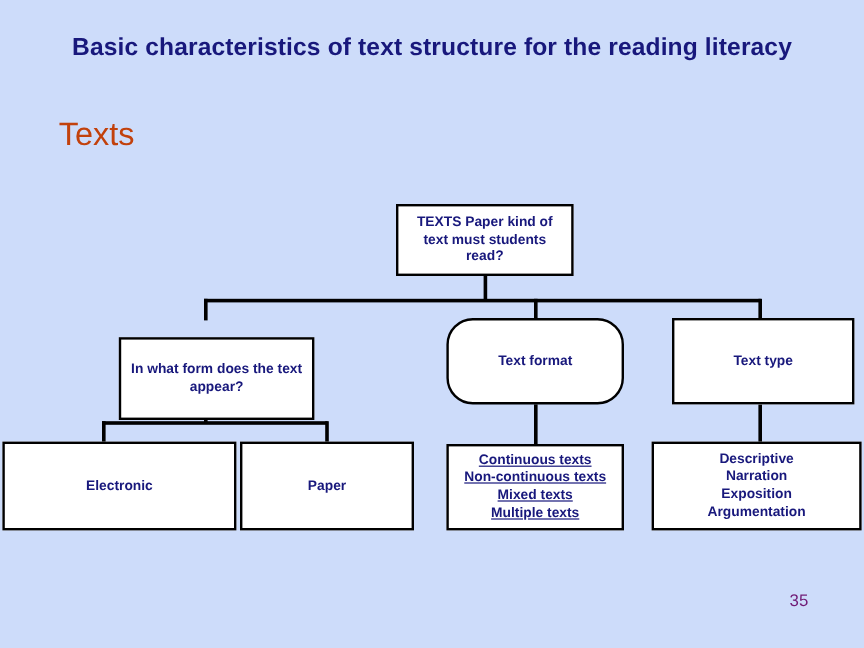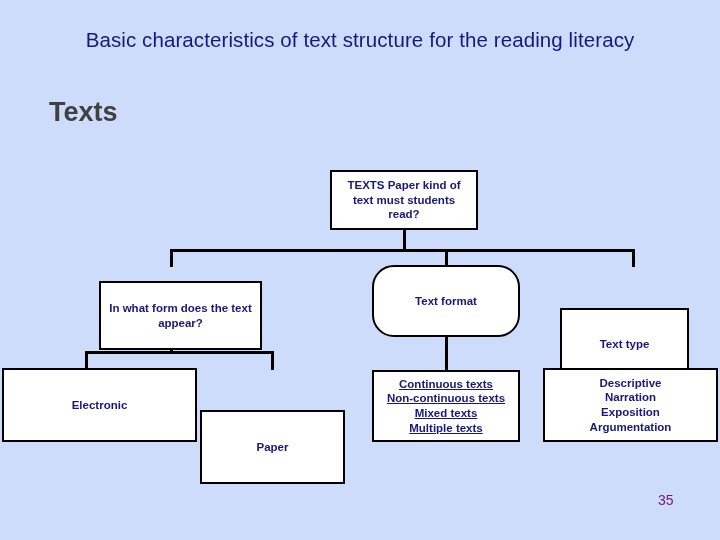--- a/index.html
+++ b/index.html
@@ -22,33 +22,33 @@
 
   
   .slide-title {
     position: absolute;
     left: 36px;
     top: 26px;
     width: 648px;
     text-align: center;
     color: #18187c;
     font-size: 20.5px;
-    font-weight: normal;
+    font-weight: bold;
     line-height: 1.33;
     letter-spacing: 0.1px;
   }
 
   
   .slide-subtitle {
     position: absolute;
     left: 49px;
     top: 96px;
-    color: #404040;
+    color: #c2410c;
     font-size: 27px;
-    font-weight: bold;
+    font-weight: normal;
     line-height: 1.2;
   }
 
   
   .page-number {
     position: absolute;
     left: 658px;
     top: 492px;
     color: #701a75;
     font-size: 14px;
@@ -77,23 +77,23 @@
     align-items: center;
     justify-content: center;
     padding: 2px 4px;
     white-space: pre-line;
   }
 
   
   #node-texts-root   { left: 330px; top: 170px; width: 148px; height: 60px; }
   #node-form         { left:  99px; top: 281px; width: 163px; height: 69px; }
   #node-text-format  { left: 372px; top: 265px; width: 148px; height: 72px; border-radius: 22px; }
-  #node-text-type    { left: 560px; top: 265px; width: 129px; height: 72px; margin-top: 43px; }
+  #node-text-type    { left: 560px; top: 265px; width: 152px; height: 72px; }
   #node-electronic   { left:   2px; top: 368px; width: 195px; height: 74px; }
-  #node-paper        { left: 200px; top: 368px; width: 145px; height: 74px; margin-top: 42px; }
+  #node-paper        { left: 200px; top: 368px; width: 145px; height: 74px; }
   #node-continuous   { left: 372px; top: 370px; width: 148px; height: 72px; text-decoration: underline; }
   #node-descriptive  { left: 543px; top: 368px; width: 175px; height: 74px; }
 
   
   .line {
     position: absolute;
     background: #000000;
   }
   .line.v { width: 2.5px; }
   .line.h { height: 2.5px; }

